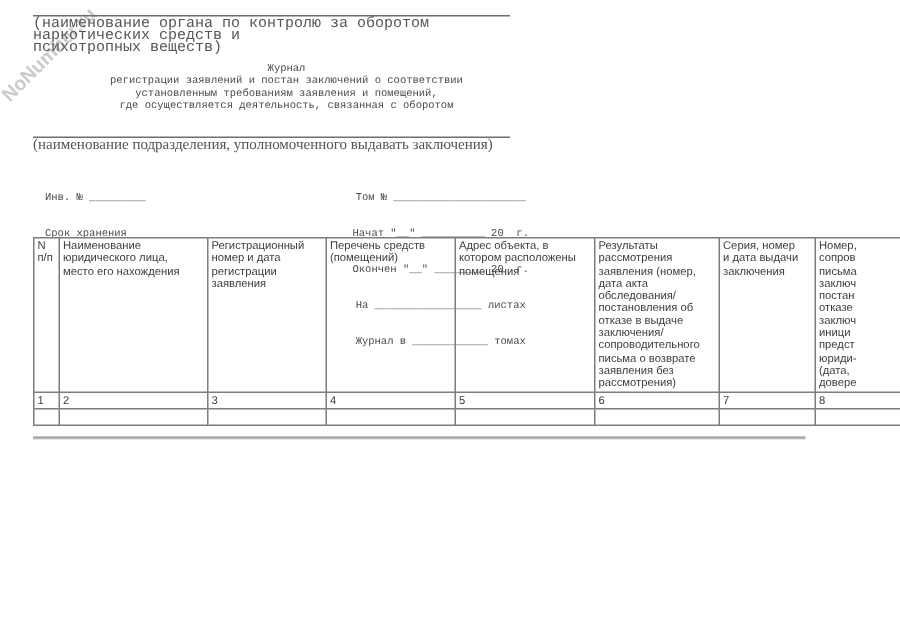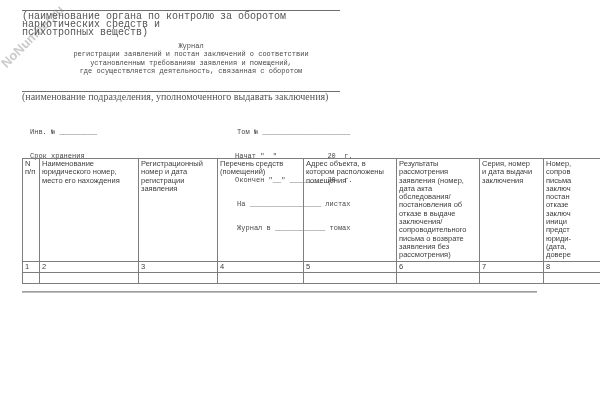--- a/index.html
+++ b/index.html
@@ -96,21 +96,21 @@
     <col style="width:93px">
       <col style="width:83px">
       <col style="width:64px">
       <col style="width:71px">
   </colgroup>
   <tbody>
       <tr class="hdr">
     <td>N
 п/п</td>
     <td>Наименование
-юридического номер,
+юридического лица,
 место его нахождения</td>
     <td>Регистрационный
 номер и дата
 регистрации
 заявления</td>
     <td>Перечень средств
 (помещений)</td>
     <td>Адрес объекта, в
 котором расположены
 помещения</td>

